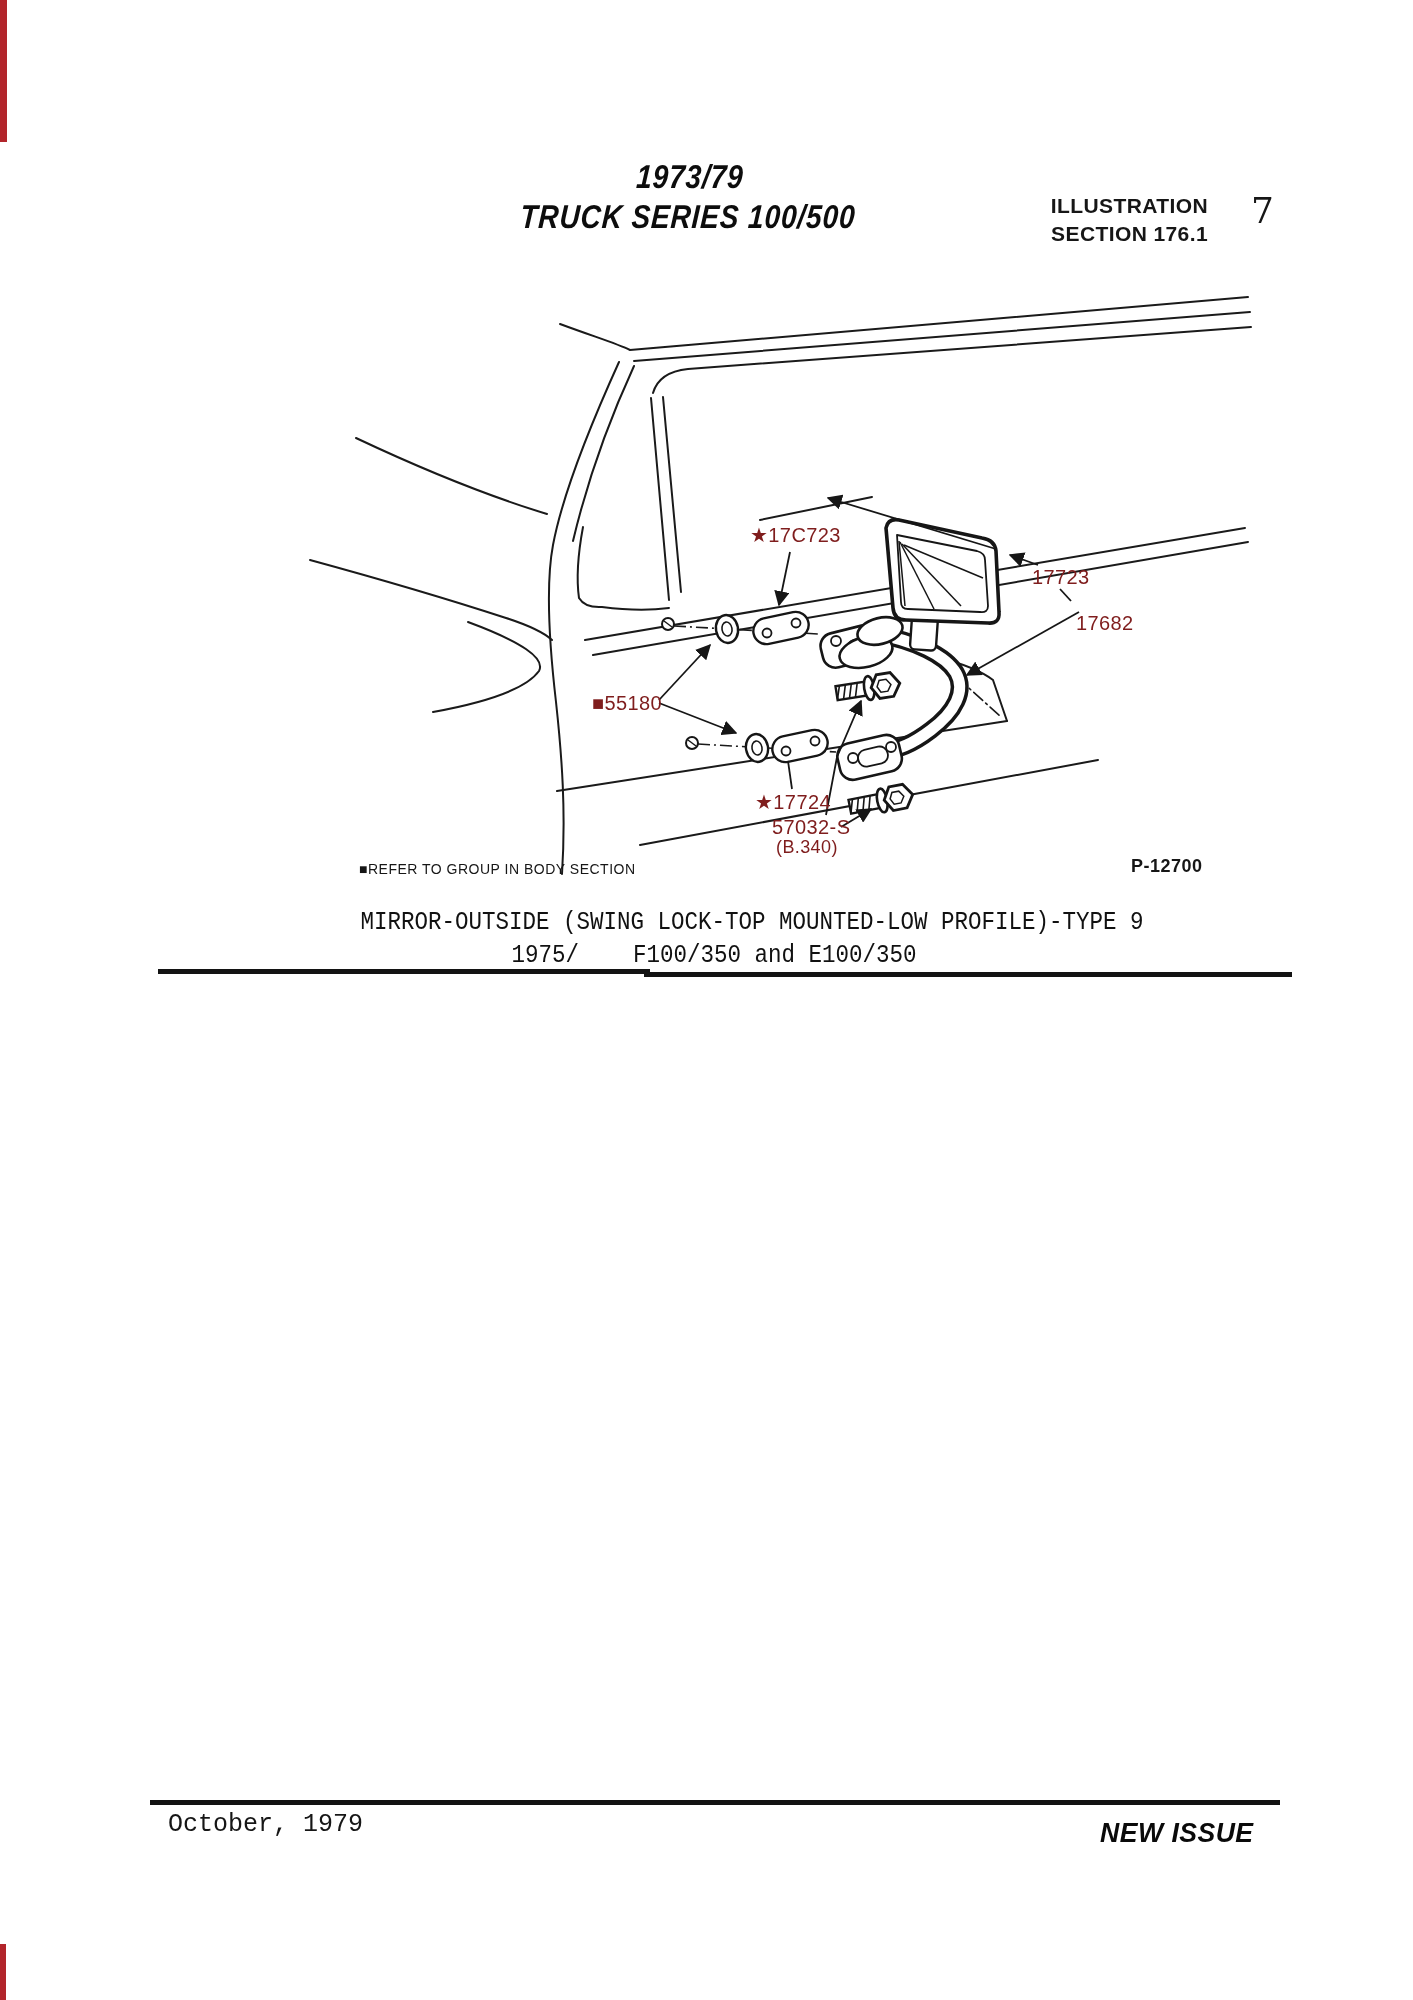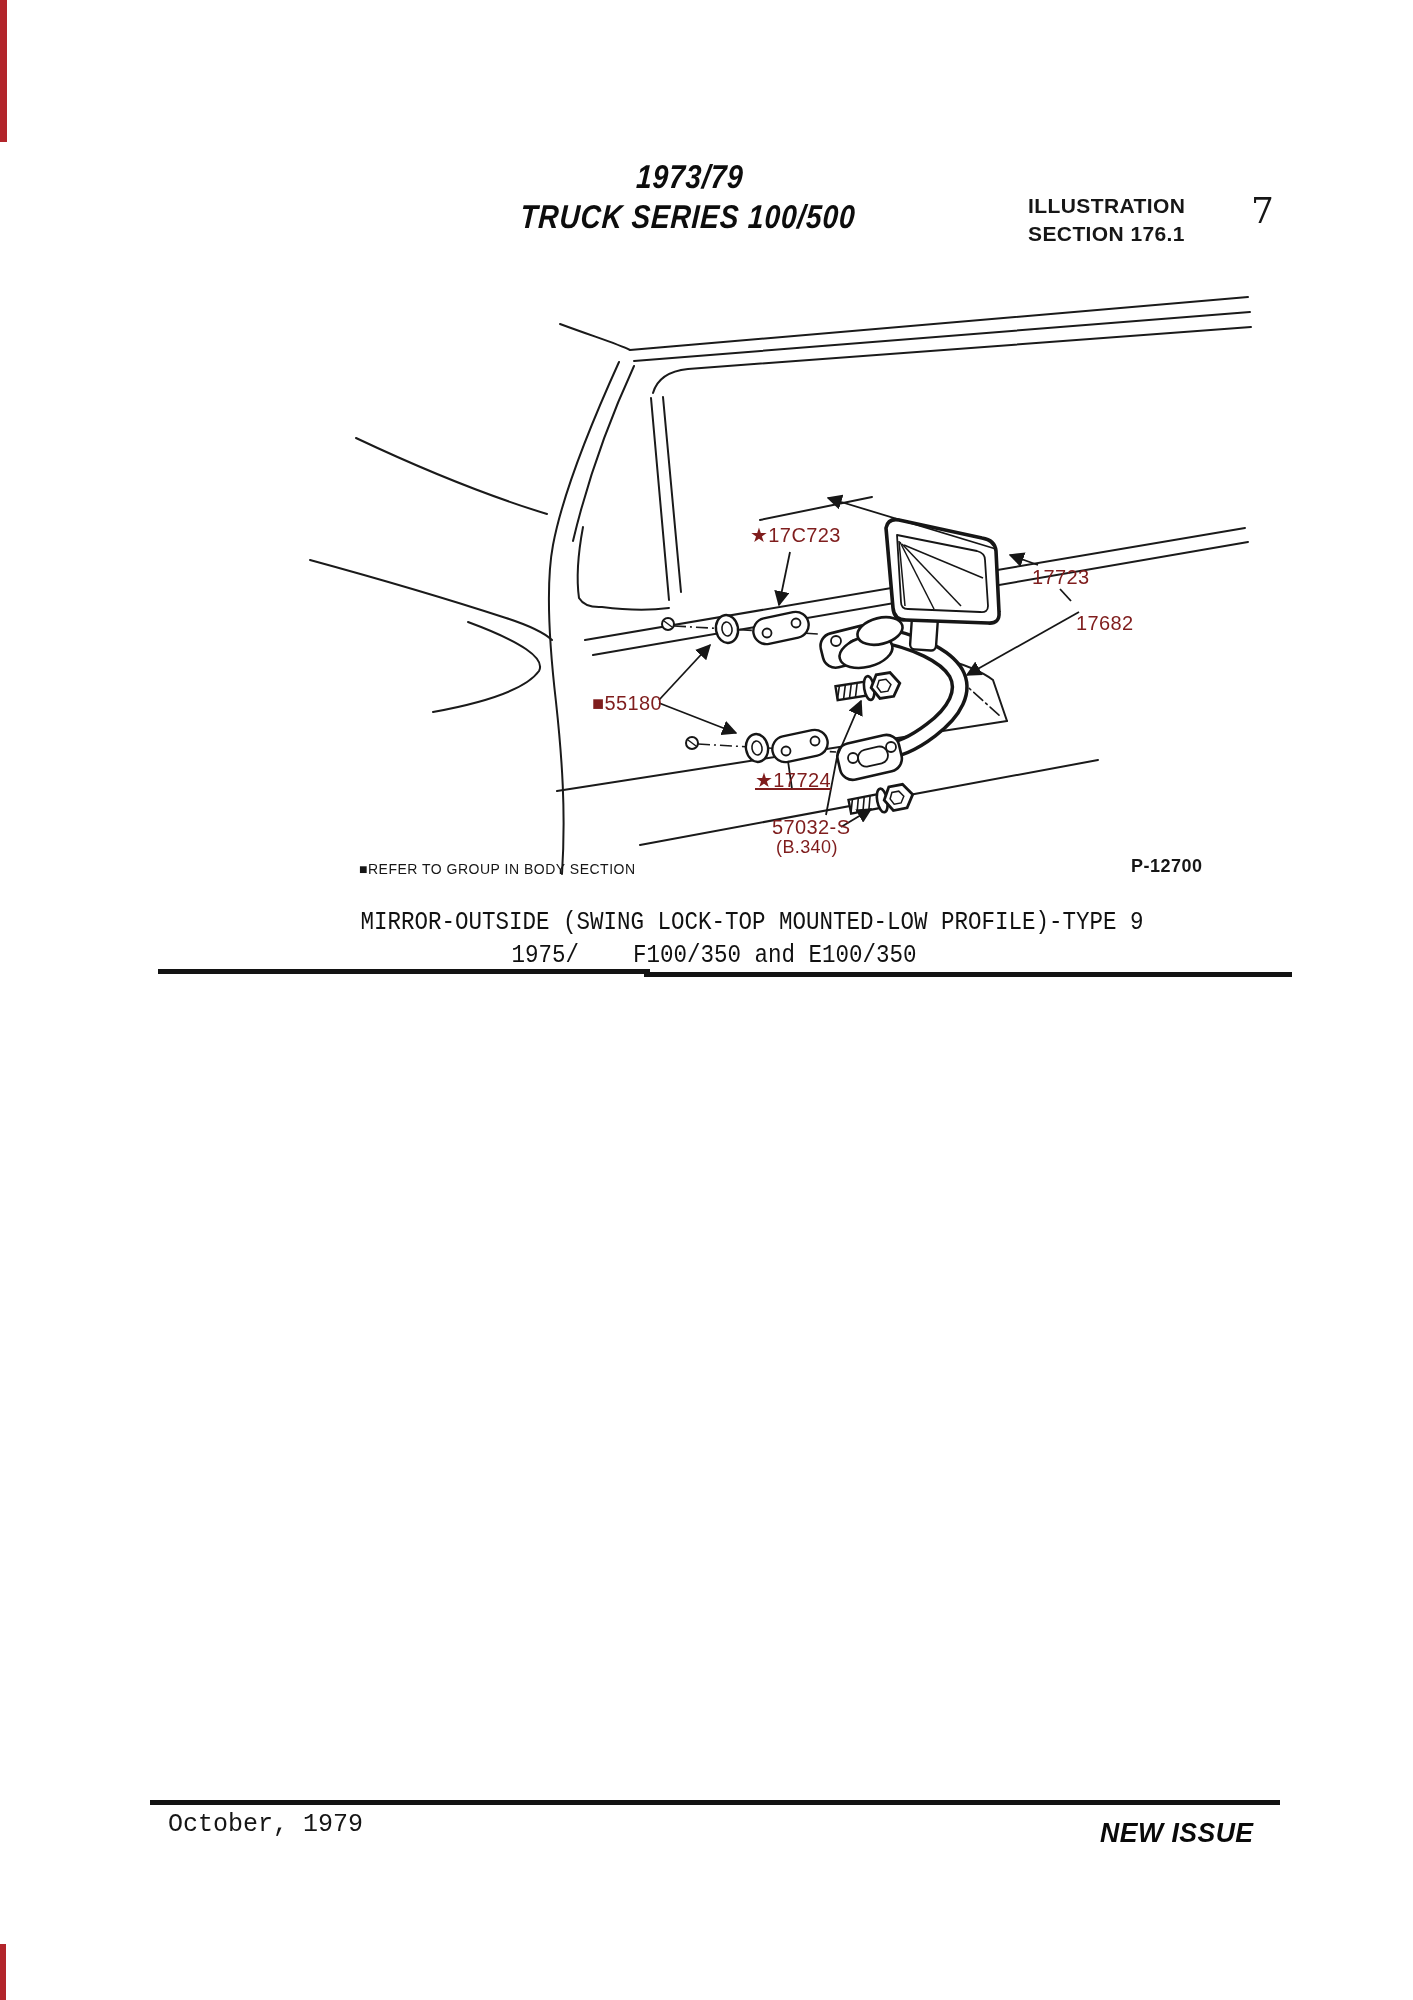--- a/index.html
+++ b/index.html
@@ -2,21 +2,21 @@
 <html><head>
 <meta charset="utf-8">
 <style>
   html,body{margin:0;padding:0;background:#e8e8e8;}
   #page{position:relative;width:1413px;height:2000px;background:#ffffff;overflow:hidden;
         font-family:"Liberation Sans",sans-serif;color:#161616;}
   .abs{position:absolute;}
   
   .title-line{font-weight:bold;font-style:italic;font-size:33px;letter-spacing:1px;color:#0d0d0d;
               transform:translateX(-50%) scaleX(0.85) skewX(-4deg);white-space:nowrap;}
-  .illus{font-weight:bold;font-size:21px;line-height:28px;letter-spacing:0.4px;text-align:left;width:180px;}
+  .illus{font-weight:bold;font-size:21px;line-height:28px;letter-spacing:0.4px;text-align:right;width:180px;}
   .pageno{font-family:"DejaVu Serif",serif;font-size:36px;}
   
   .plabel{font-size:20px;letter-spacing:0.4px;white-space:nowrap;color:#7f1d1d;}
   .plabel.small{font-size:18px;}
   .note{font-size:14px;letter-spacing:0.5px;white-space:nowrap;}
   .refcode{font-size:18px;font-weight:bold;letter-spacing:0.5px;}
   
   .mono{font-family:"Liberation Mono",monospace;}
   .caption{font-size:25px;white-space:pre;transform:translateX(-50%) scaleX(0.9);color:#111;}
   .rule{position:absolute;background:#131313;}
@@ -174,21 +174,21 @@
       <path d="M792,789 L788,761"></path>
       <path d="M826,815 L837,757 L861,701" marker-end="url(#arr)"></path>
       <path d="M841,827 L871,809" marker-end="url(#arr)"></path>
     </g>
   </svg>
 
   <div class="abs plabel" style="left:750px;top:523px;">★17C723</div>
   <div class="abs plabel" style="left:1032px;top:566px;">17723</div>
   <div class="abs plabel" style="left:1076px;top:595px;margin-top:17px;">17682</div>
   <div class="abs plabel" style="left:592px;top:692px;">■55180</div>
-  <div class="abs plabel" style="left:755px;top:768px;text-decoration:underline;">★17724</div>
+  <div class="abs plabel" style="left:755px;top:790px;">★17724</div>
   <div class="abs plabel" style="left:772px;top:816px;">57032-S</div>
   <div class="abs plabel small" style="left:776px;top:837px;">(B.340)</div>
   <div class="abs refcode" style="left:1131px;top:856px;">P-12700</div>
   <div class="abs note" style="left:359px;top:861px;">■REFER TO GROUP IN BODY SECTION</div>
 
   <div class="abs mono caption" style="left:752px;top:908px;">MIRROR-OUTSIDE (SWING LOCK-TOP MOUNTED-LOW PROFILE)-TYPE 9</div>
   <div class="abs mono caption" style="left:714px;top:941px;">1975/    F100/350 and E100/350</div>
   <div class="rule" style="left:158px;top:969px;width:492px;height:5px;"></div>
   <div class="rule" style="left:644px;top:972px;width:648px;height:5px;"></div>
 

